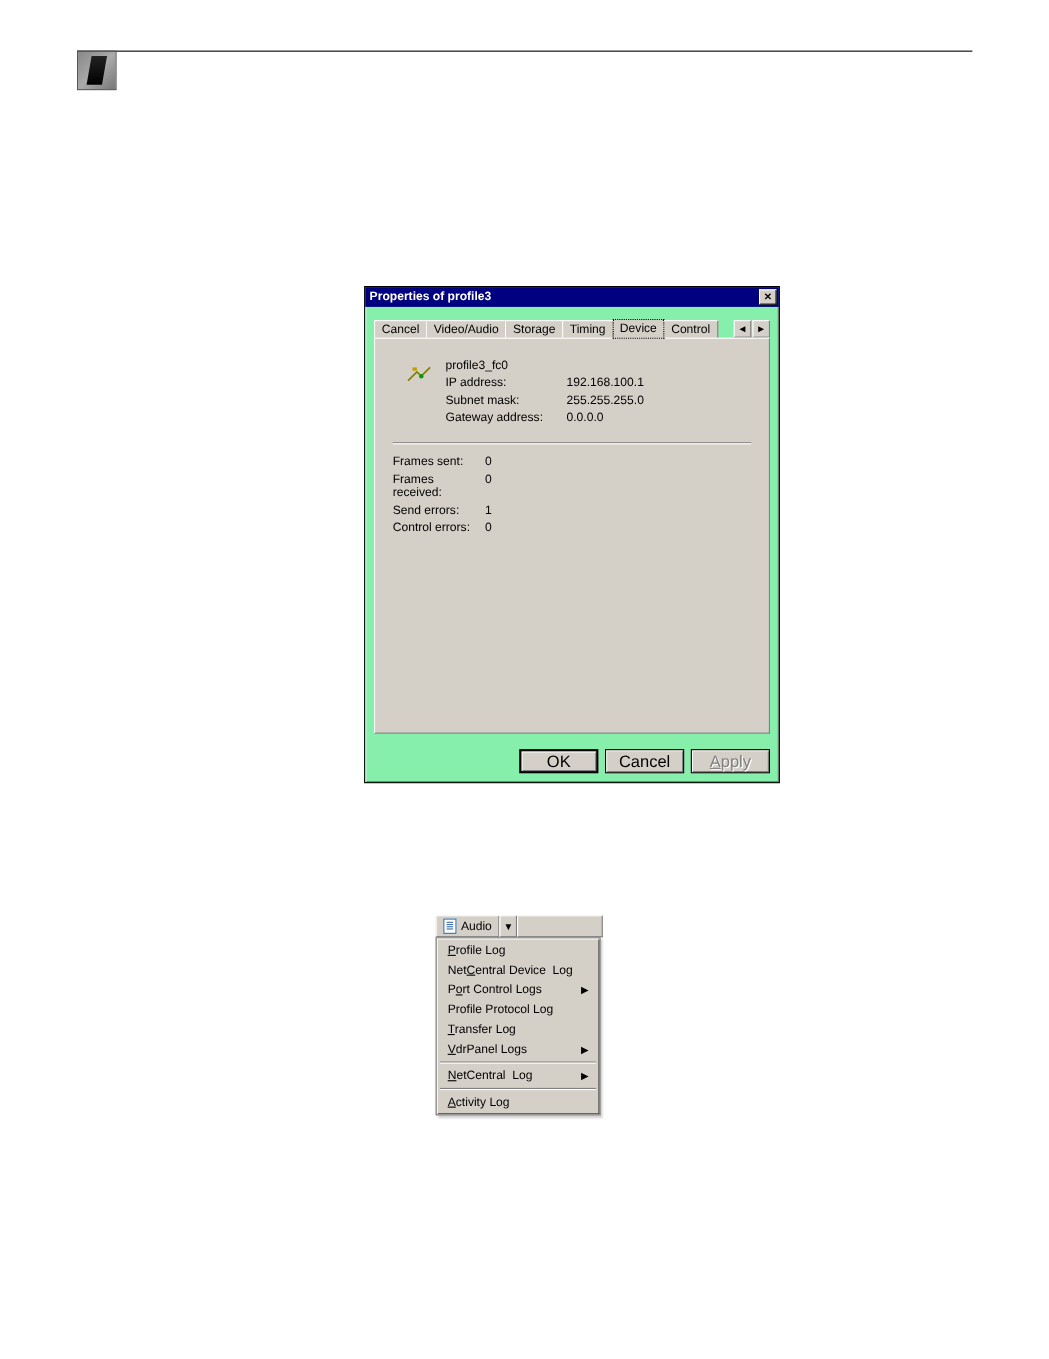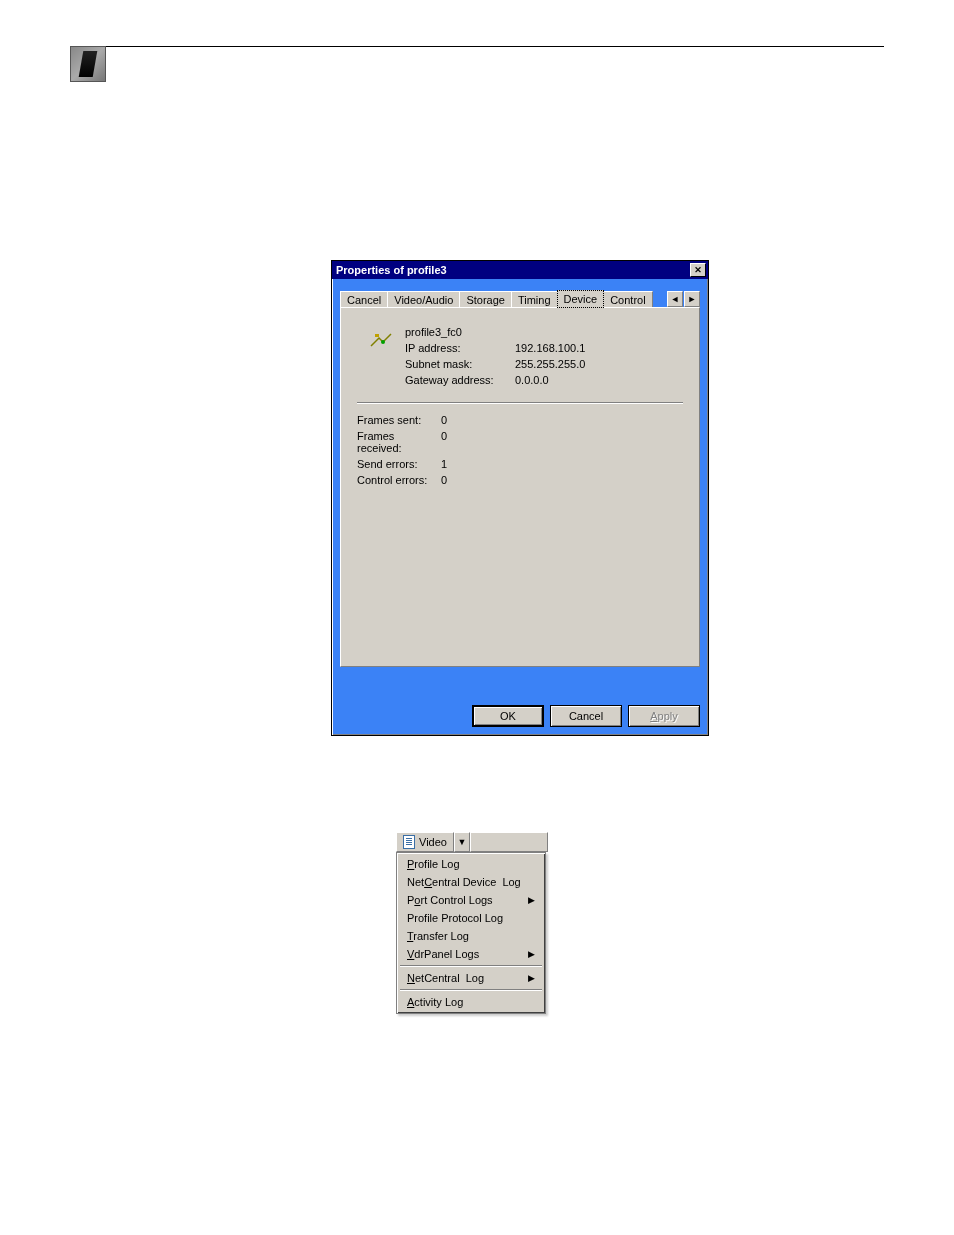--- a/index.html
+++ b/index.html
@@ -35,21 +35,21 @@
       width: 14px; height: 26px;
       background: linear-gradient(180deg, #222 0%, #000 100%);
       transform: skewX(-10deg);
     }
     
     .dialog {
       position: absolute;
       left: 331px;
       top: 260px;
       width: 378px;
-      background: #3b82f6;
+      background: #86efac;
       border: 1px solid #000;
       box-shadow: 1px 1px 0 #fff inset, -1px -1px 0 #808080 inset;
     }
     .titlebar {
       background: #000080;
       color: #fff;
       height: 18px;
       display: flex;
       align-items: center;
       justify-content: space-between;
@@ -155,25 +155,24 @@
       justify-content: flex-end;
       gap: 6px;
       padding: 6px 8px 8px 8px;
     }
     .btn {
       width: 72px;
       height: 22px;
       background: #d4d0c8;
       border: 1px solid #000;
       box-shadow: 1px 1px 0 #fff inset, -1px -1px 0 #808080 inset;
-      font-size: 11px;
+      font-size: 15px;
       display: flex;
       align-items: center;
       justify-content: center;
-      margin-top: 24px;
     }
     .btn.default {
       border: 2px solid #000;
     }
     .btn.disabled { color: #808080; text-shadow: 1px 1px 0 #fff; }
     .btn .underline { text-decoration: underline; }
 
     
     .menu-wrap {
       position: absolute;
@@ -319,21 +318,21 @@
     <div class="btn default">OK</div>
     <div class="btn">Cancel</div>
     <div class="btn disabled"><span class="underline">A</span>pply</div>
   </div>
 </div>
 
 <div class="menu-wrap">
   <div class="menu-btn-row">
     <div class="menu-btn">
       <span class="doc-icon"></span>
-      <span>Video</span>
+      <span>Audio</span>
     </div>
     <div class="menu-caret">▼</div>
     <div class="menu-filler"></div>
   </div>
   <div class="dropdown">
     <div class="menu-item">
         <span><span class="underline">P</span>rofile Log</span>
       </div>
     <div class="menu-item">
         <span>Net<span class="underline">C</span>entral Device &nbsp;Log</span>

